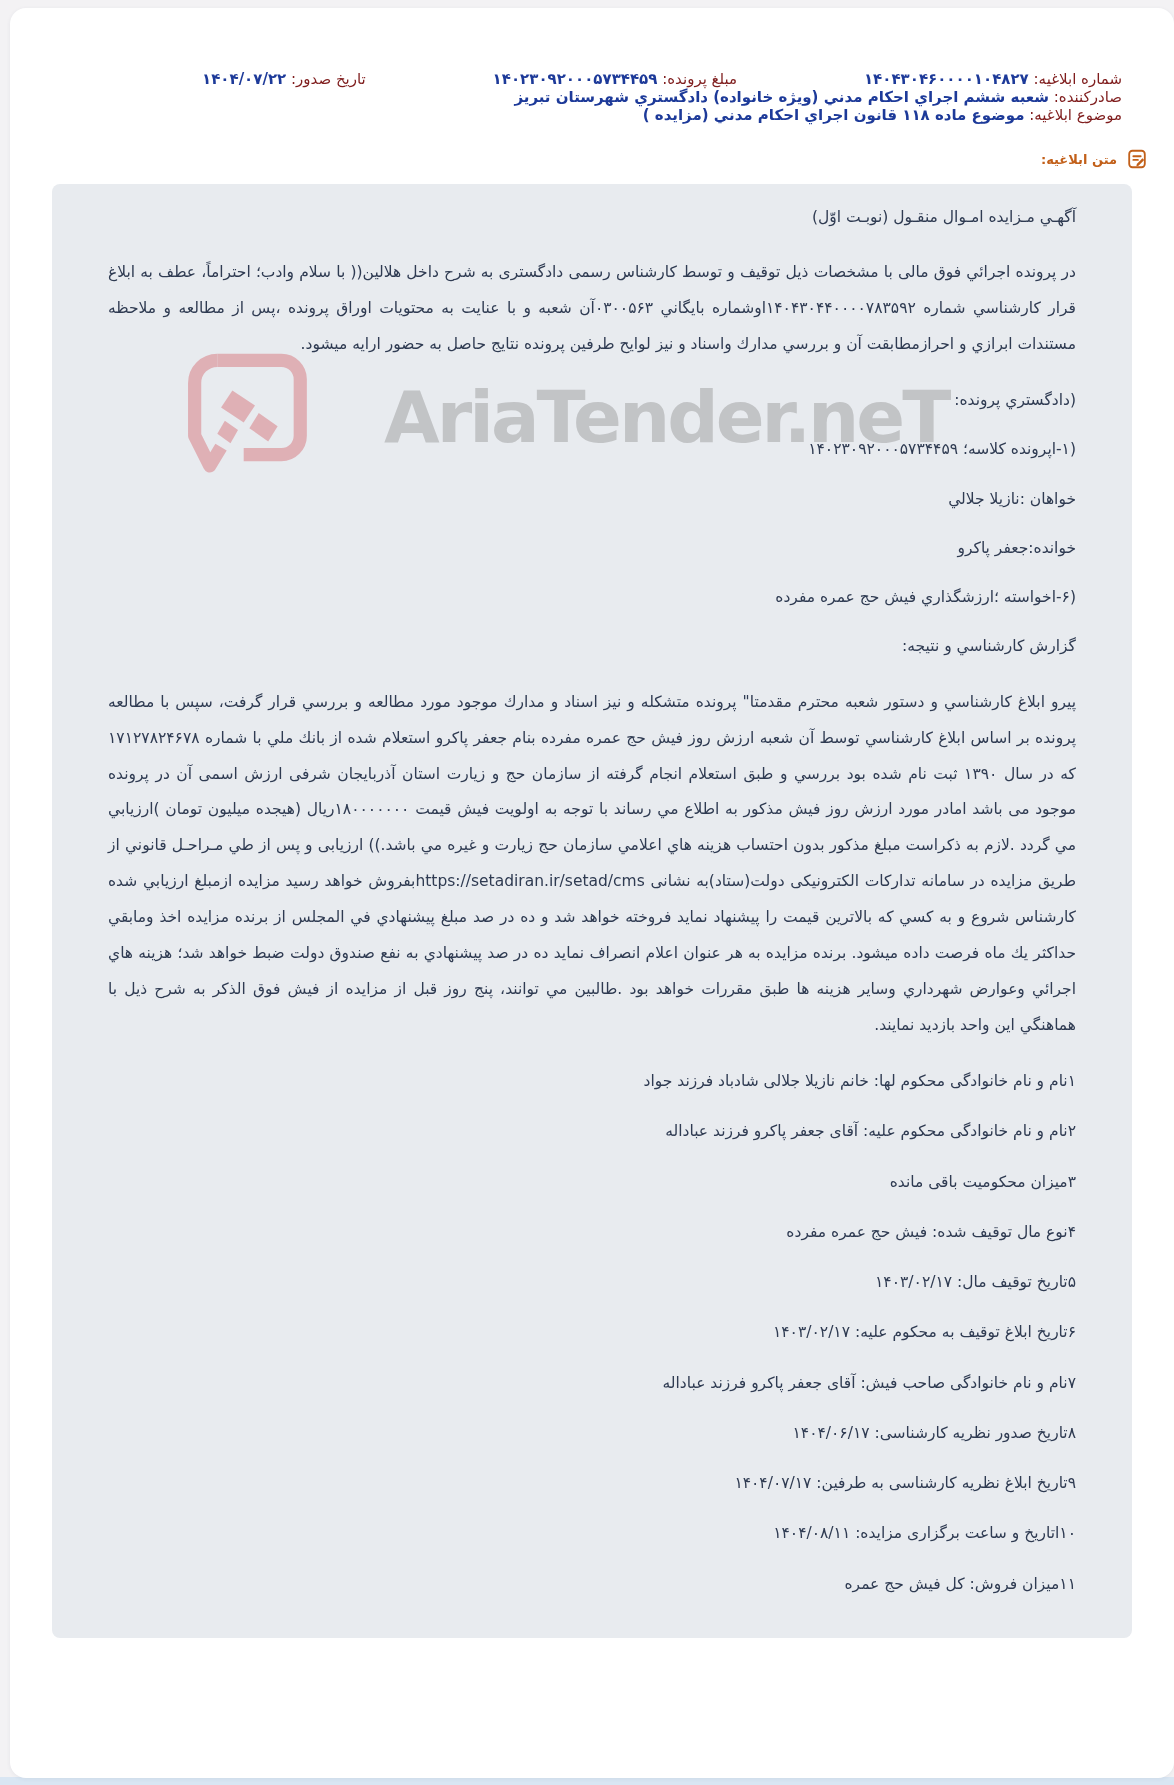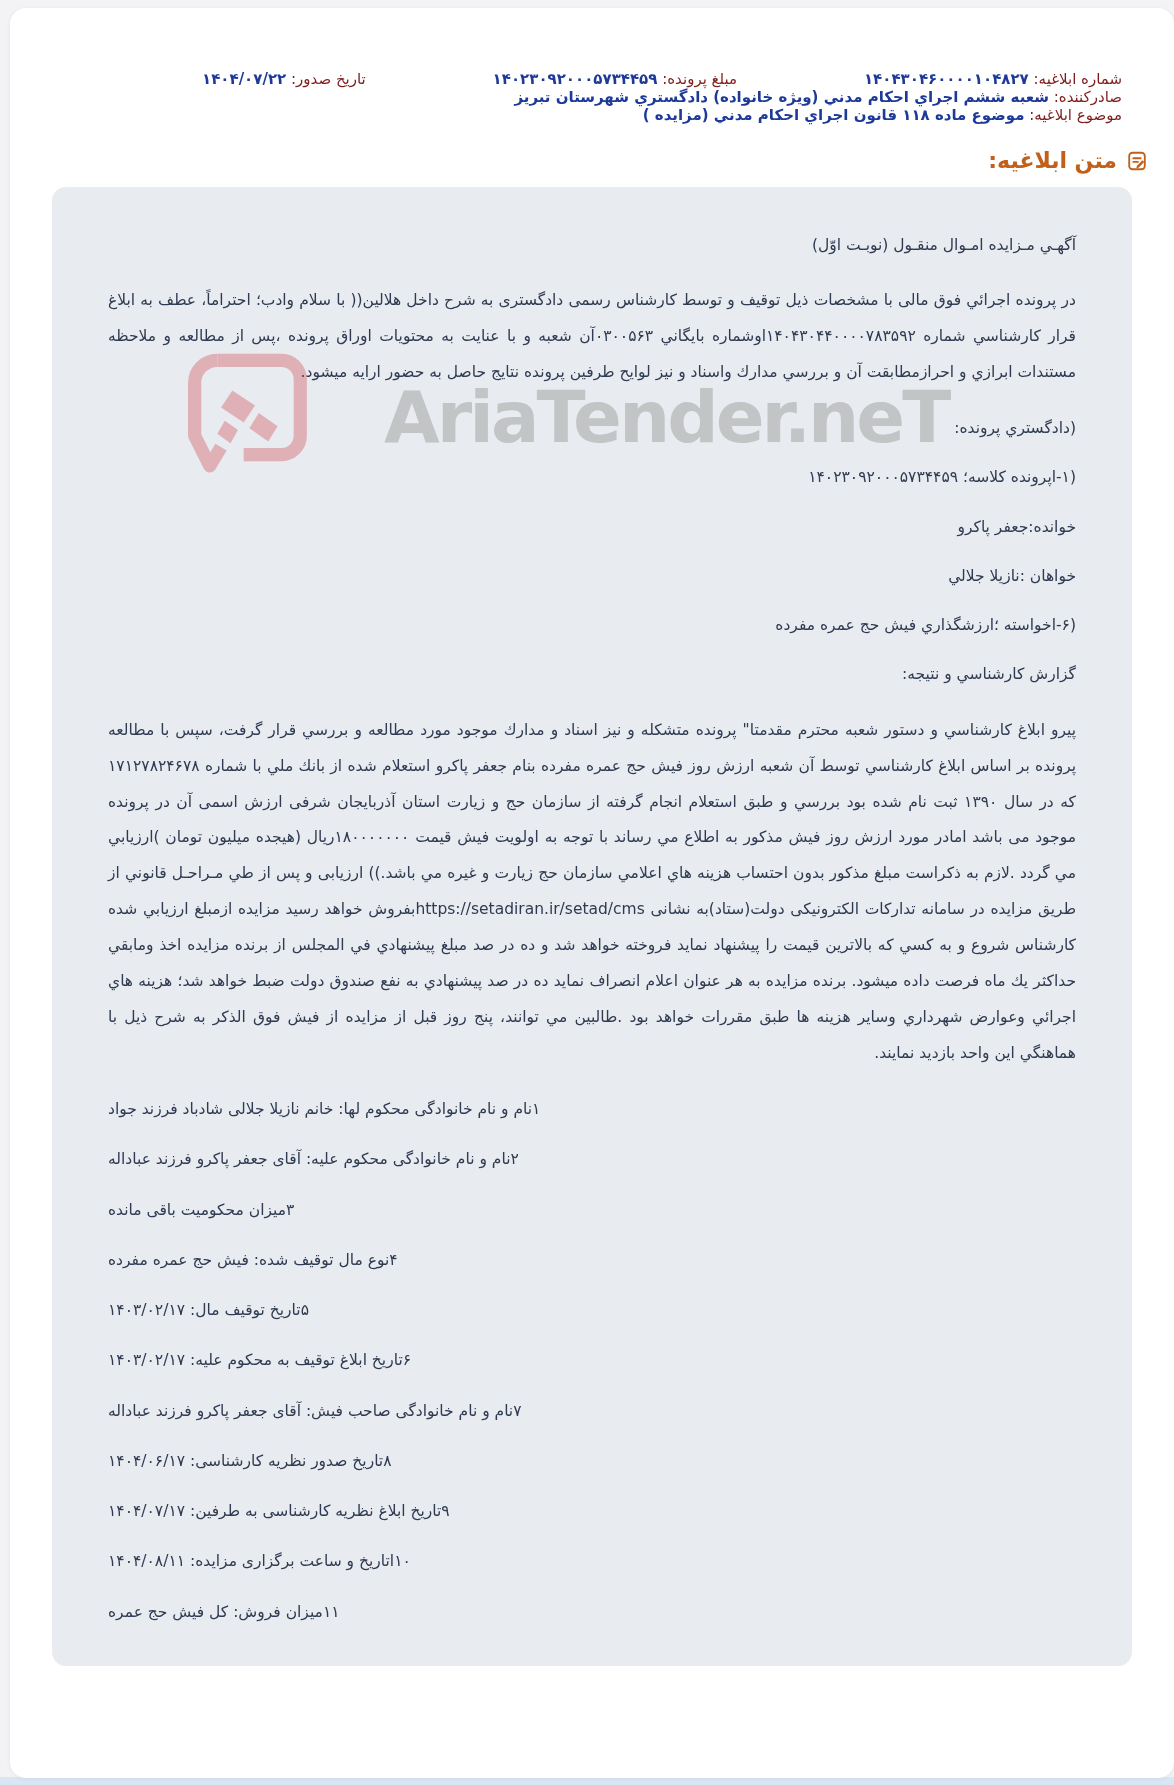--- a/index.html
+++ b/index.html
@@ -18,32 +18,32 @@
   
   .header{direction:rtl;padding:62px 52px 0 52px;font-size:15px;}
   .hrow1{display:flex;justify-content:space-between;align-items:baseline;padding-left:140px;}
   .field{white-space:nowrap;}
   .lbl{color:#7f1d1d;}
   .val{color:#1d3a99;font-weight:bold;}
   .hrow2,.hrow3{text-align:right;}
   
   .body-head{
     direction:rtl;display:flex;align-items:center;gap:9px;
-    padding:24px 26px 0 0;color:#c2601a;font-weight:bold;font-size:22px;
+    padding:24px 26px 0 0;color:#c2601a;font-weight:bold;font-size:13px;
   }
   .body-head .note-icon{flex:0 0 auto;display:inline-flex;}
   
   .notice-box{
-    margin:14px 42px 0 42px;background:#e8ebef;border-radius:14px;
-    padding:47px 56px 42px 56px;direction:rtl;color:#2f3b52;font-size:15.5px;
+    margin:14px 42px 0 42px;background:#e8ebef;border-radius:8px;
+    padding:22px 56px 42px 56px;direction:rtl;color:#2f3b52;font-size:15.5px;
     position:relative;min-height:1380px;
   }
   p.line{text-align:right;margin:0 0 26px;line-height:1.5;}
   p.para{text-align:justify;text-align-last:right;margin:0 0 26px;line-height:2.32;}
-  .items p{text-align:left;margin:0 0 27px;line-height:1.5;}
+  .items p{text-align:right;margin:0 0 27px;line-height:1.5;}
   .items p:last-child{margin-bottom:0;}
   
   .watermark{
     position:absolute;top:347px;left:160px;width:950px;height:140px;
     display:flex;align-items:center;gap:34px;pointer-events:none;z-index:5;direction:ltr;
   }
   .watermark .wm-text{
     font-size:72px;font-weight:bold;color:#8f8f8f;opacity:.42;letter-spacing:-3px;
     white-space:nowrap;
   }
@@ -91,22 +91,22 @@
       </svg>
     </span>
     <span>متن ابلاغیه:</span>
   </div>
 
   <div class="notice-box">
     <p class="line">آگهـي مـزایده امـوال منقـول (نوبـت اوّل)</p>
     <p class="para">در پرونده اجرائي فوق مالی با مشخصات ذیل توقیف و توسط کارشناس رسمی دادگستری به شرح داخل هلالین(( با سلام وادب؛ احتراماً، عطف به ابلاغ قرار کارشناسي شماره ۱۴۰۴۳۰۴۴۰۰۰۰۷۸۳۵۹۲اوشماره بایگاني ۰۳۰۰۵۶۳آن شعبه و با عنایت به محتویات اوراق پرونده ،پس از  مطالعه و ملاحظه مستندات ابرازي و احرازمطابقت آن و بررسي مدارك واسناد و نیز لوایح طرفین پرونده نتایج حاصل به حضور ارایه میشود.</p>
     <p class="line">(دادگستري پرونده:</p>
     <p class="line">(۱-اپرونده کلاسه؛ ۱۴۰۲۳۰۹۲۰۰۰۵۷۳۴۴۵۹</p>
+    <p class="line">خواهان :نازیلا جلالي</p>
     <p class="line">خوانده:جعفر پاکرو</p>
-    <p class="line">خواهان :نازیلا جلالي</p>
     <p class="line">(۶-اخواسته  ؛ارزشگذاري فیش حج عمره مفرده</p>
     <p class="line">گزارش کارشناسي و نتیجه:</p>
     <p class="para">پیرو ابلاغ کارشناسي و دستور شعبه محترم مقدمتا" پرونده متشکله و نیز اسناد و مدارك موجود مورد مطالعه و بررسي قرار گرفت، سپس با مطالعه پرونده بر اساس ابلاغ کارشناسي توسط آن شعبه ارزش روز فیش حج عمره مفرده بنام جعفر پاکرو  استعلام شده از بانك ملي با شماره ۱۷۱۲۷۸۲۴۶۷۸ که در سال ۱۳۹۰ ثبت نام شده بود بررسي و طبق استعلام انجام گرفته از سازمان حج و زیارت استان آذربایجان شرفی ارزش اسمی آن در پرونده موجود می باشد امادر مورد ارزش روز فیش مذکور به اطلاع مي رساند با توجه به اولویت فیش قیمت ۱۸۰۰۰۰۰۰۰ریال (هیجده میلیون تومان )ارزیابي مي گردد .لازم به ذکراست مبلغ مذکور بدون احتساب هزینه هاي اعلامي سازمان حج زیارت و غیره مي باشد.)) ارزیابی و پس از طي مـراحـل قانوني از طریق مزایده در سامانه تدارکات الکترونیکی دولت(ستاد)به نشانی  https://setadiran.ir/setad/cmsبفروش خواهد رسید مزایده ازمبلغ ارزیابي شده کارشناس شروع و به کسي که بالاترین قیمت را پیشنهاد نماید فروخته خواهد شد و ده در صد مبلغ پیشنهادي في المجلس از برنده مزایده اخذ ومابقي حداکثر یك ماه فرصت داده میشود. برنده مزایده به هر عنوان اعلام انصراف نماید ده در صد پیشنهادي به نفع صندوق دولت ضبط خواهد شد؛ هزینه هاي اجرائي وعوارض شهرداري وسایر هزینه ها طبق مقررات خواهد بود .طالبین مي توانند، پنج روز قبل از مزایده از فیش فوق الذکر به شرح ذیل با هماهنگي این واحد بازدید نمایند.</p>
     <div class="items">
         <p>۱نام و نام خانوادگی محکوم لها: خانم نازیلا جلالی شادباد فرزند جواد</p>
         <p>۲نام و نام خانوادگی محکوم علیه: آقای جعفر پاکرو فرزند عباداله</p>
         <p>۳میزان محکومیت باقی مانده</p>
         <p>۴نوع مال توقیف شده: فیش حج عمره مفرده</p>
         <p>۵تاریخ توقیف مال: ۱۴۰۳/۰۲/۱۷</p>
         <p>۶تاریخ ابلاغ توقیف به محکوم علیه: ۱۴۰۳/۰۲/۱۷</p>

